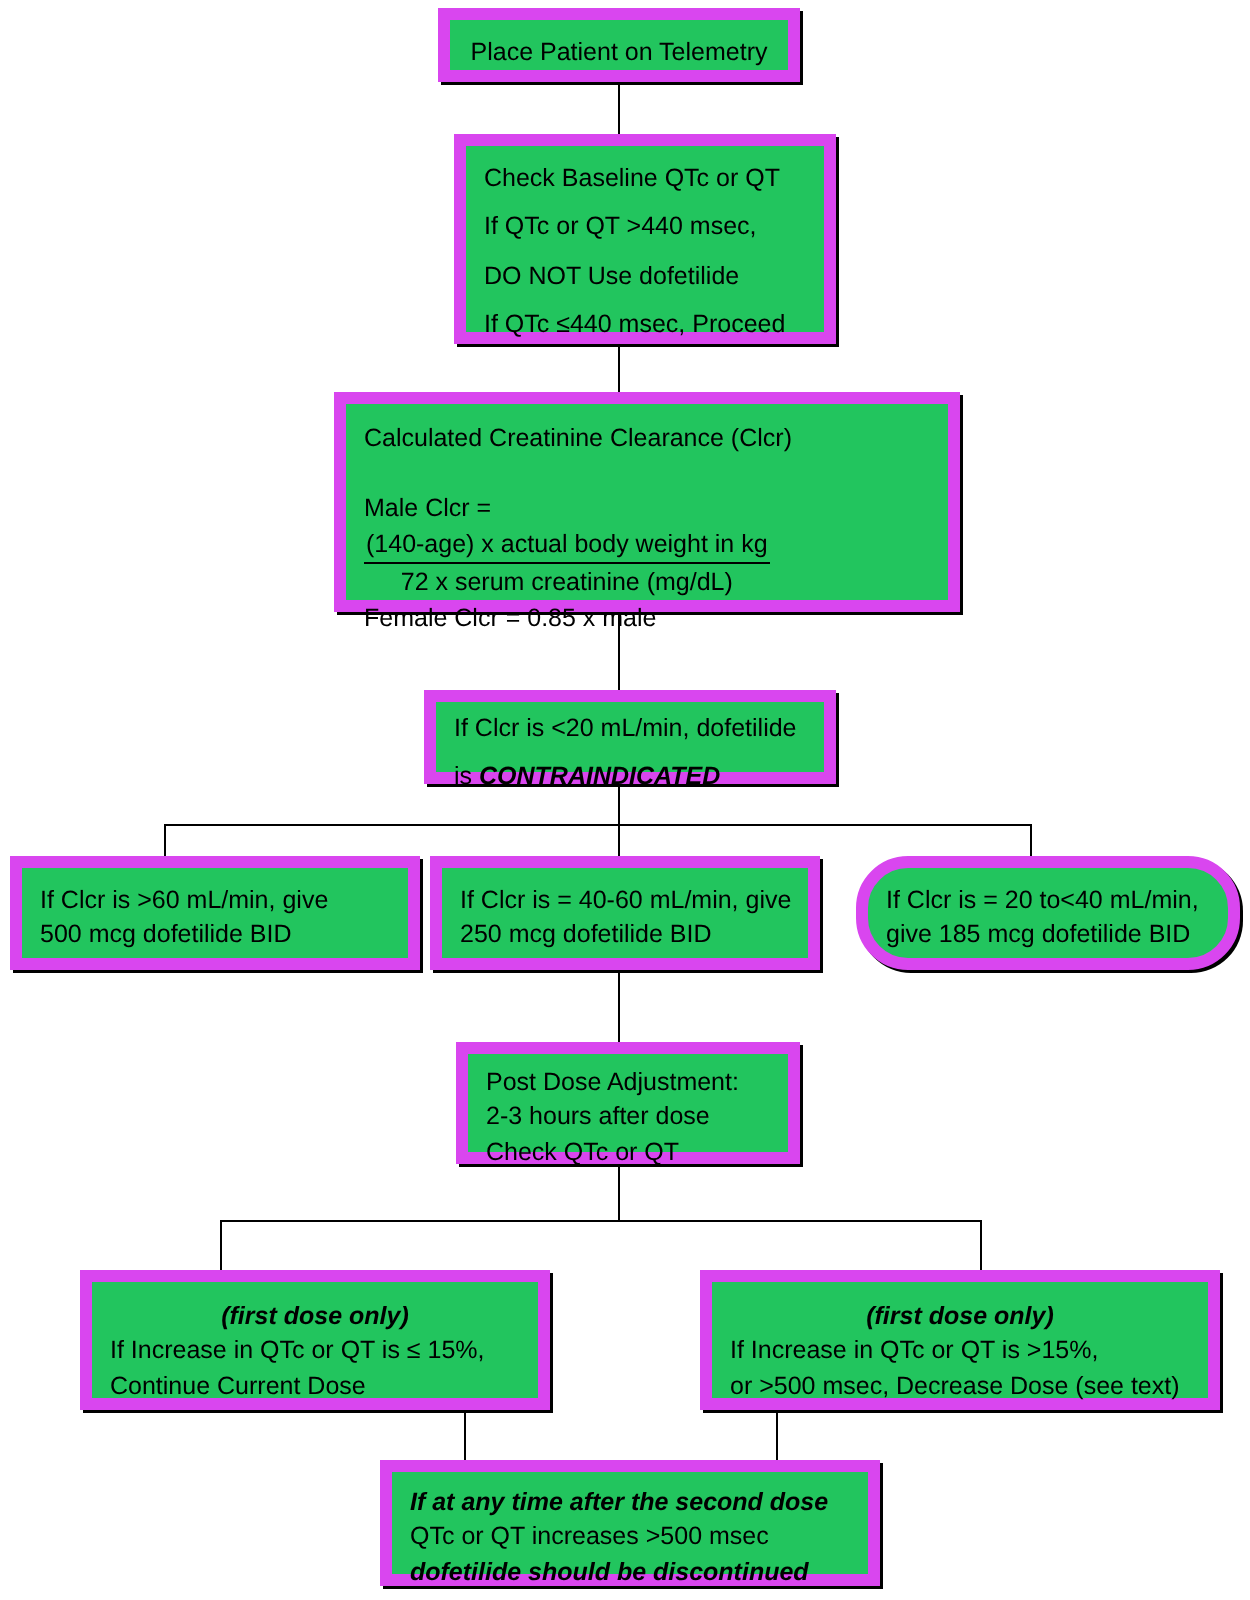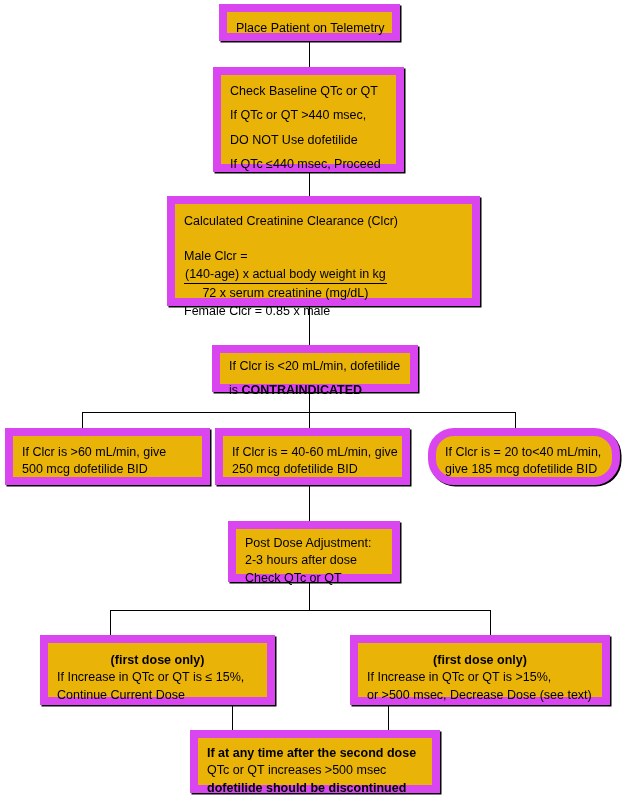--- a/index.html
+++ b/index.html
@@ -16,34 +16,34 @@
     position: relative;
     width: 625px;
     height: 800px;
     background: #ffffff;
     overflow: hidden;
   }
   
   .node {
     position: absolute;
     box-sizing: border-box;
-    background: #eab308;
-    border: 8px solid #d946ef;
+    background: #22c55e;
+    border: 6px solid #d946ef;
     box-shadow: 1.5px 1.5px 0 0 #000000;
     font-size: 12.5px;
     line-height: 1.38;
     color: #000000;
   }
   .node .pad {
     padding: 5px 9px;
   }
   .node .line {
     white-space: nowrap;
   }
-  .b    { font-weight: bold; }
+  .b    { font-weight: bold; font-style: italic; }
   .ctr  { text-align: center; }
   .spaced .line { margin-bottom: 7px; }
   .spaced .line:last-child { margin-bottom: 0; }
 
   
   .conn {
     position: absolute;
     background: #000000;
   }
   .v { width: 1.4px; }
@@ -75,21 +75,21 @@
 <div id="canvas">
 
   <div class="node" style="left:219px; top:4px; width:181px; height:37px;">
     <div class="pad ctr" style="padding-top:8px;">
       <div class="line">Place Patient on Telemetry</div>
     </div>
   </div>
 
   <div class="conn v" style="left:309px; top:41px; height:26px;"></div>
 
-  <div class="node spaced" style="left:213px; top:67px; width:191px; height:105px;">
+  <div class="node spaced" style="left:227px; top:67px; width:191px; height:105px;">
     <div class="pad" style="padding-top:8px;">
       <div class="line">Check Baseline QTc or QT</div>
       <div class="line">If QTc or QT &gt;440 msec,</div>
       <div class="line">DO NOT Use dofetilide</div>
       <div class="line">If QTc ≤440 msec, Proceed</div>
     </div>
   </div>
 
   <div class="conn v" style="left:309px; top:172px; height:24px;"></div>
 

